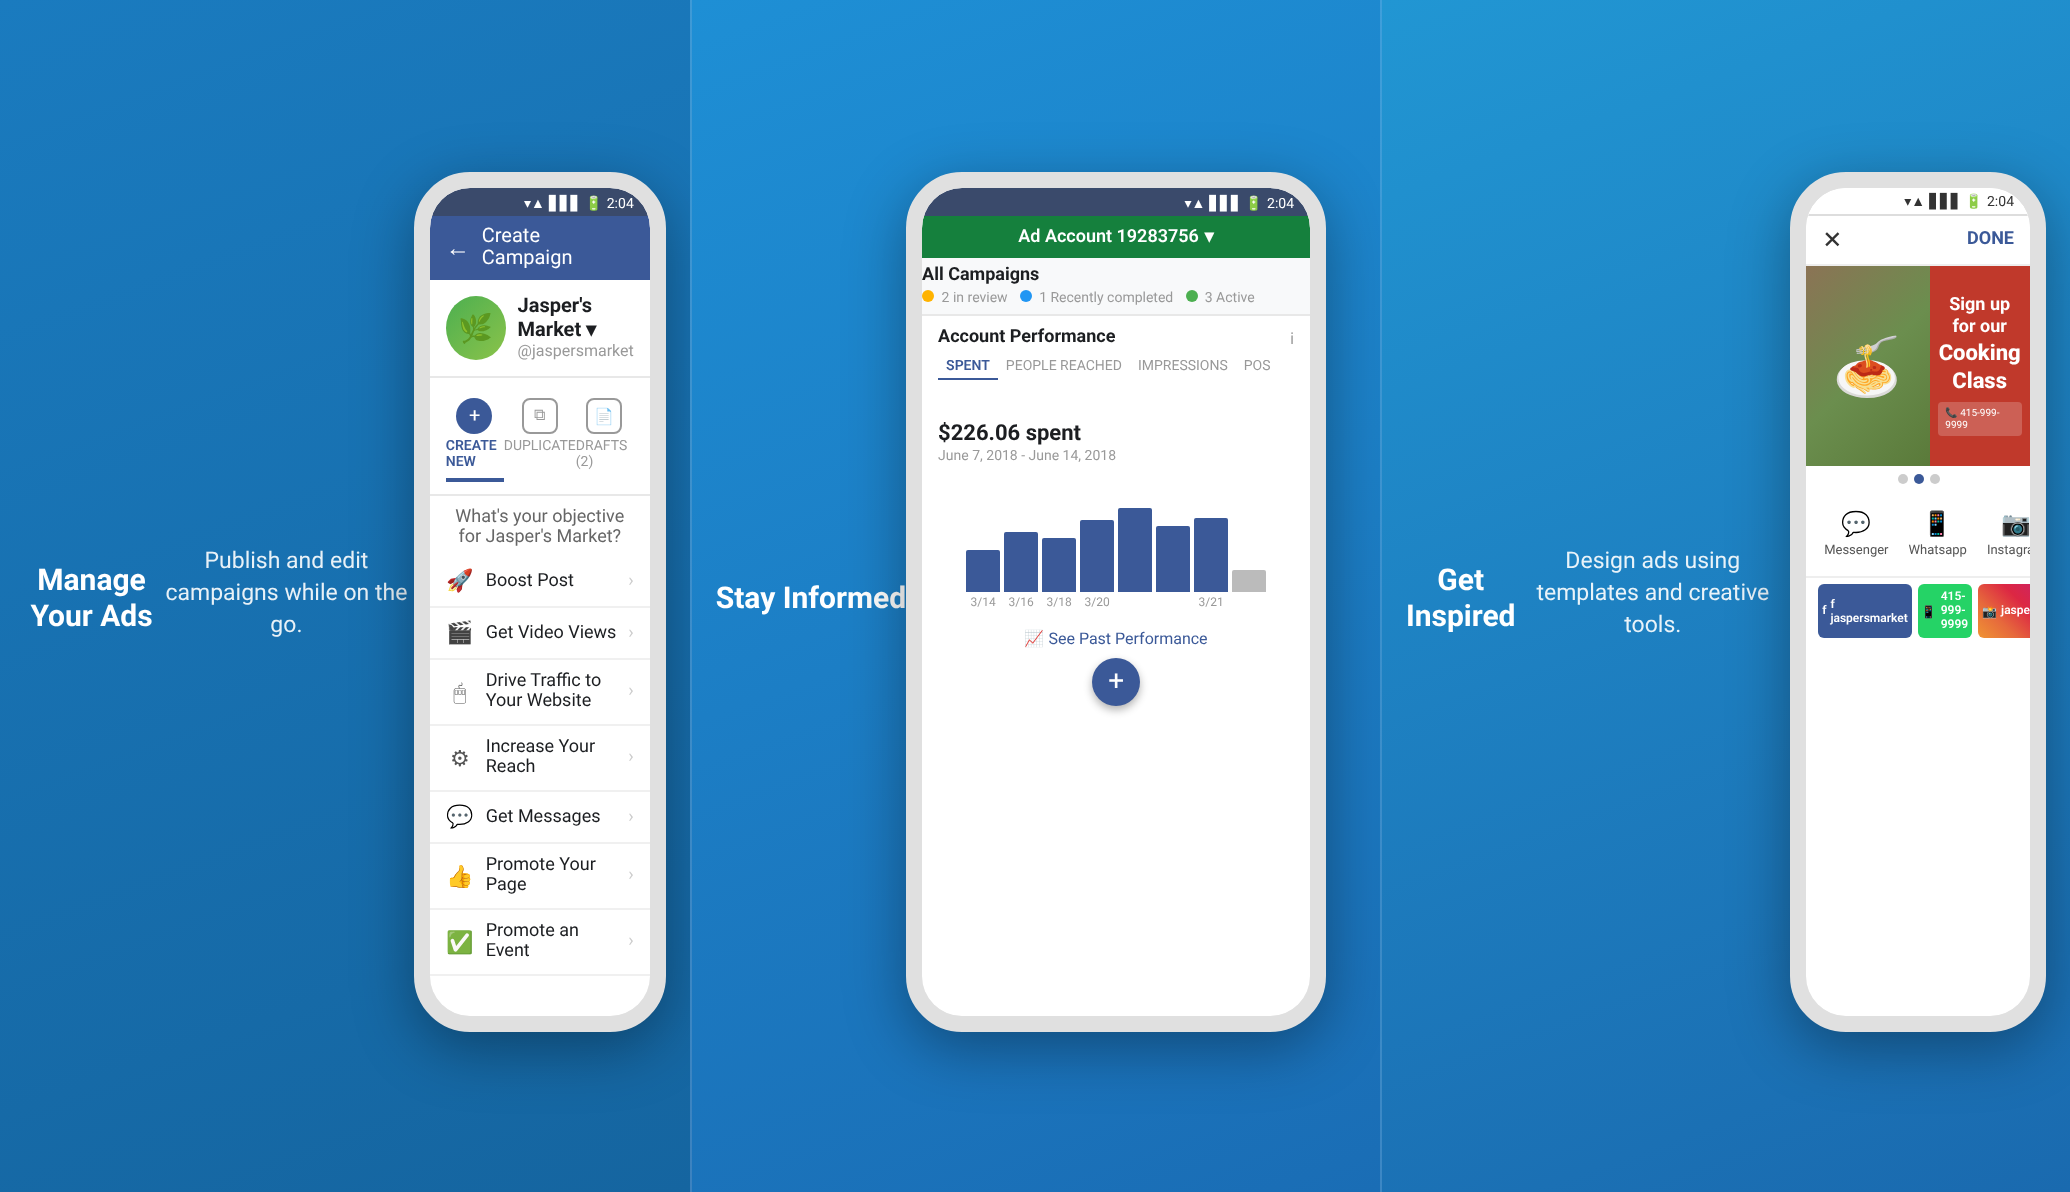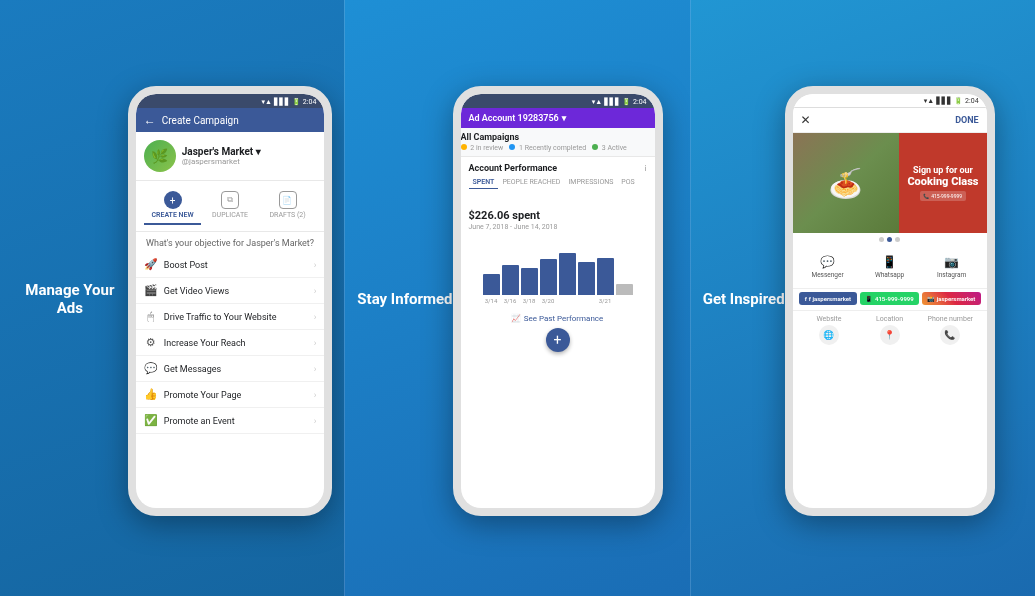--- a/index.html
+++ b/index.html
@@ -233,28 +233,29 @@
       color: #1c1e21;
     }
 
     .p1-menu-arrow {
       font-size: 9px;
       color: #ccc;
     }
 
     
     .p2-header {
-      background: #6d28d9;
+      background: #15803d;
       color: #fff;
       padding: 5px 8px;
       text-align: center;
       font-size: 9px;
       font-weight: 600;
       display: flex;
       align-items: center;
+      justify-content: center;
       gap: 3px;
     }
 
     .p2-tabs {
       display: flex;
       border-bottom: 1px solid #e8e8e8;
       background: #fff;
     }
 
     .p2-tab {
@@ -567,20 +568,21 @@
       text-align: center;
       font-size: 5.5px;
       color: #999;
     }
   </style>
 </head>
 <body>
 
 <div class="panel panel-left">
   <div class="panel-title">Manage Your Ads</div>
+  <div class="panel-subtitle">Publish and edit campaigns while on the go.</div>
 
   <div class="phone">
     <div class="phone-inner">
 
       <div class="status-bar status-bar-dark">
         <div class="status-icons">
           <span>▾▲</span>
           <span>▋▋▋</span>
           <span>🔋</span>
           <span>2:04</span>
@@ -744,20 +746,21 @@
         <span>See Past Performance</span>
       </div>
 
       <div class="p2-fab">+</div>
     </div>
   </div>
 </div>
 
 <div class="panel panel-right">
   <div class="panel-title">Get Inspired</div>
+  <div class="panel-subtitle">Design ads using templates and creative tools.</div>
 
   <div class="phone">
     <div class="phone-inner">
 
       <div class="status-bar status-bar-light">
         <div class="status-icons">
           <span style="color:#333;">▾▲</span>
           <span style="color:#333;">▋▋▋</span>
           <span>🔋</span>
           <span style="color:#333;">2:04</span>
@@ -814,30 +817,16 @@
             <span>📱</span>
             <span>415-999-9999</span>
           </div>
           <div class="p3-social-btn p3-ig-btn">
             <span>📸</span>
             <span>jaspersmarket</span>
           </div>
         </div>
       </div>
 
-      <div class="p3-info-row">
-        <div class="p3-info-col">
-          <div class="p3-info-label">Website</div>
-          <div class="p3-info-icon">🌐</div>
-        </div>
-        <div class="p3-info-col">
-          <div class="p3-info-label">Location</div>
-          <div class="p3-info-icon">📍</div>
-        </div>
-        <div class="p3-info-col">
-          <div class="p3-info-label">Phone number</div>
-          <div class="p3-info-icon">📞</div>
-        </div>
-      </div>
 
     </div>
   </div>
 </div>
 
 </body></html>

